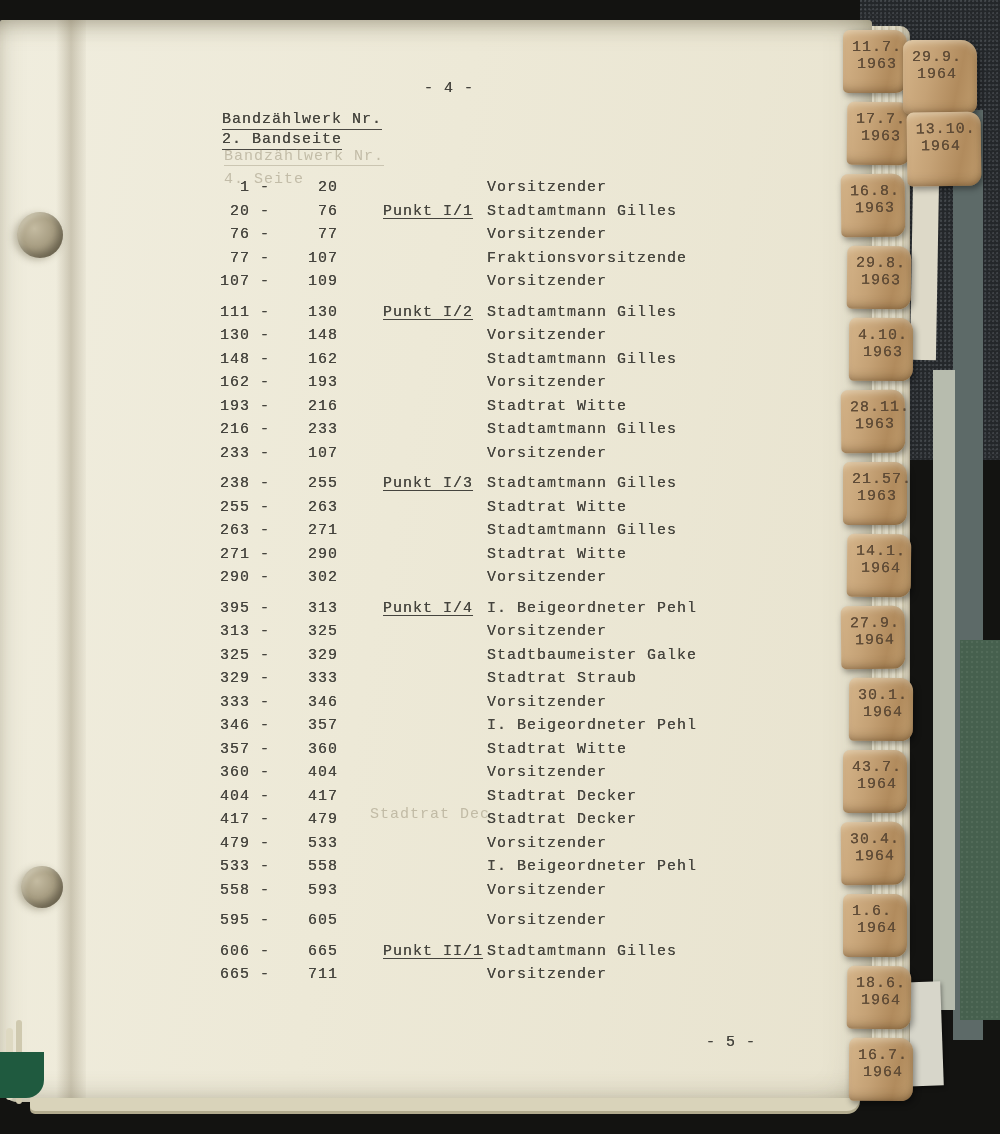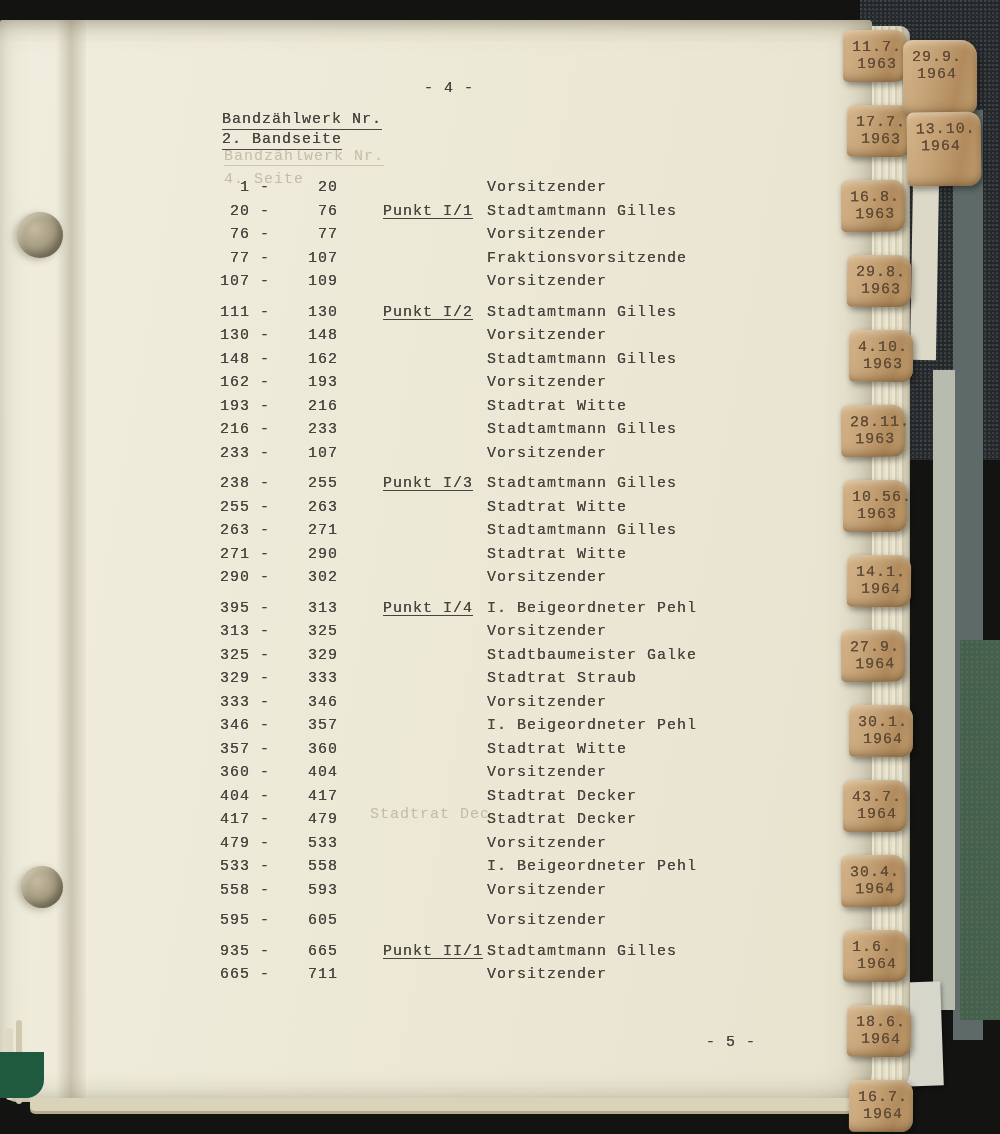--- a/index.html
+++ b/index.html
@@ -61,21 +61,21 @@
   .row{display:grid;grid-template-columns:42px 30px 58px 45px 104px auto;
        height:23.5px;align-items:center;font-size:15px;letter-spacing:1px;
        color:#45443e;text-shadow:0 0 .6px rgba(62,60,52,.85);}
   .row[data-gap="true"]{margin-top:7px;}
   .c-from,.c-to{text-align:right;}
   .c-dash{text-align:center;}
   .c-punkt{text-decoration:underline;text-underline-offset:3px;text-decoration-thickness:1.4px;}
 
   
   .tabs-left{position:absolute;left:843px;top:30px;width:66px;display:flex;flex-direction:column;}
-  .tab{width:64px;height:52px;margin-bottom:23px;flex:0 0 auto;box-sizing:border-box;
+  .tab{width:64px;height:63px;margin-bottom:9px;flex:0 0 auto;box-sizing:border-box;
     padding:9px 0 0 9px;border-radius:7px 13px 12px 5px;
     background:linear-gradient(102deg,#d3b287 4%,#c5a276 38%,#b18b5d 72%,#c09d6e 100%);
     box-shadow:inset 0 7px 9px -6px rgba(255,255,240,.55),
                inset 0 -9px 11px -8px rgba(62,38,12,.5),
                inset -5px 0 7px -5px rgba(62,38,12,.35),
                2px 3px 6px rgba(0,0,0,.4);
     font-size:15px;line-height:17px;letter-spacing:1px;color:#5e4b37;
     text-shadow:0 0 .5px rgba(80,60,40,.8);}
   .tab .l2{display:block;margin-left:5px;}
   .tabs-left .tab:nth-of-type(2n){transform:translateX(4px) rotate(.6deg);}
@@ -363,21 +363,21 @@
       </div>
       <div class="row" data-gap="true">
         <span class="c-from">595</span>
         <span class="c-dash">-</span>
         <span class="c-to">605</span>
         <span class="c-sp"></span>
         <span class="c-punkt"></span>
         <span class="c-speaker">Vorsitzender</span>
       </div>
       <div class="row" data-gap="true">
-        <span class="c-from">935</span>
+        <span class="c-from">606</span>
         <span class="c-dash">-</span>
         <span class="c-to">665</span>
         <span class="c-sp"></span>
         <span class="c-punkt">Punkt II/1</span>
         <span class="c-speaker">Stadtamtmann Gilles</span>
       </div>
       <div class="row">
         <span class="c-from">665</span>
         <span class="c-dash">-</span>
         <span class="c-to">711</span>
@@ -409,21 +409,21 @@
       </div>
       <div class="tab">
         <span class="l1">4.10.</span>
         <span class="l2">1963</span>
       </div>
       <div class="tab">
         <span class="l1">28.11.</span>
         <span class="l2">1963</span>
       </div>
       <div class="tab">
-        <span class="l1">10.56.</span>
+        <span class="l1">21.57.</span>
         <span class="l2">1963</span>
       </div>
       <div class="tab">
         <span class="l1">14.1.</span>
         <span class="l2">1964</span>
       </div>
       <div class="tab">
         <span class="l1">27.9.</span>
         <span class="l2">1964</span>
       </div>

